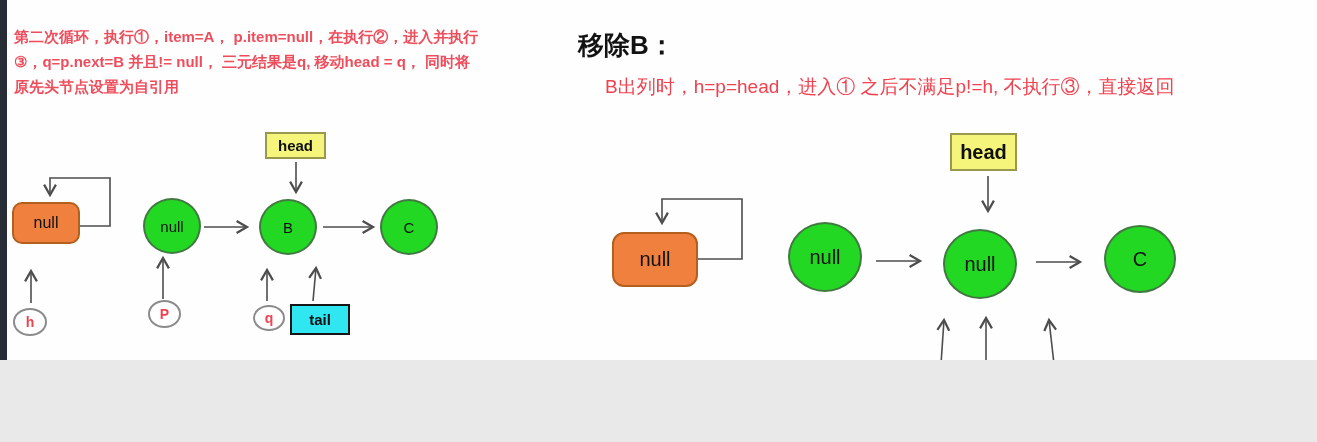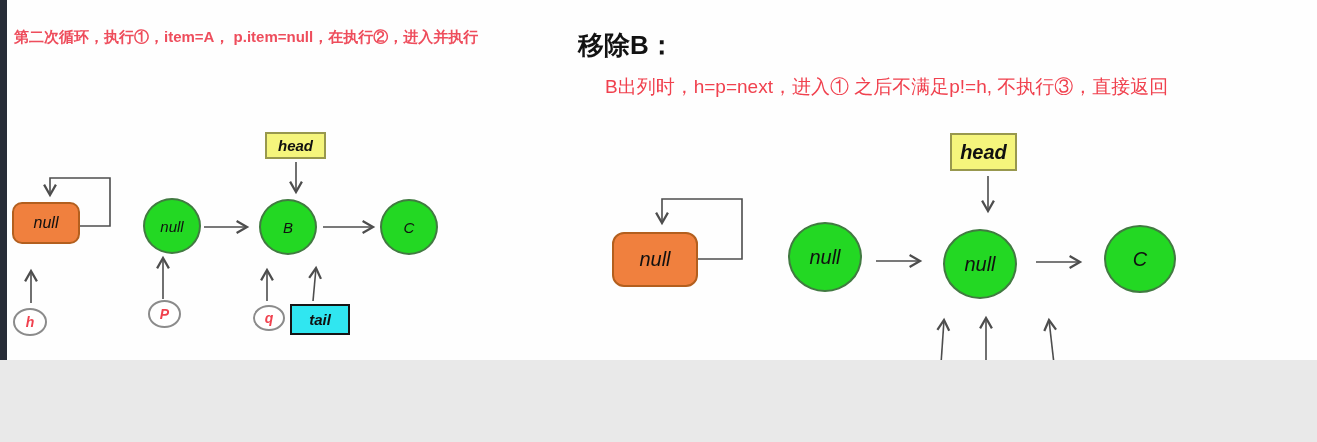--- a/index.html
+++ b/index.html
@@ -26,21 +26,21 @@
   .note-left{
     position:absolute;left:14px;top:24px;width:552px;
     color:var(--note-red);font-size:15px;line-height:25px;font-weight:600;
   }
   .title-right{
     position:absolute;left:578px;top:28px;color:#121212;font-size:26px;font-weight:600;
   }
   .note-right{
     position:absolute;left:605px;top:74px;color:var(--ptr-red);font-size:19px;font-weight:500;
   }
-  .abs{position:absolute;display:flex;align-items:center;justify-content:center;box-sizing:border-box;font-style:italic;}
+  .abs{position:absolute;display:flex;align-items:center;justify-content:center;box-sizing:border-box;}
   .node{
     background:var(--green);border:2px solid var(--green-border);border-radius:50%;
     color:#101010;
   }
   .sentinel{
     background:var(--orange);border:2px solid var(--orange-border);
     color:#101010;
   }
   .headbox{
     background:var(--yellow);border:2px solid var(--yellow-border);color:#101010;font-weight:600;
@@ -81,20 +81,22 @@
       <path d="M1036,262 L1080,262" marker-end="url(#arr)"></path>
       <path d="M941,364 L944,320" marker-end="url(#arr)"></path>
       <path d="M986,362 L986,318" marker-end="url(#arr)"></path>
       <path d="M1054,364 L1049,320" marker-end="url(#arr)"></path>
     </g>
   </svg>
 
   <div>
     <div class="note-left">
       <div>第二次循环，执行①，item=A， p.item=null，在执行②，进入并执行</div>
+      <div>③，q=p.next=B 并且!= null， 三元结果是q, 移动head = q， 同时将</div>
+      <div>原先头节点设置为自引用</div>
     </div>
 
     <div class="abs headbox" style="left:265px;top:132px;width:61px;height:27px;font-size:15px;">head</div>
 
     <div class="abs sentinel" style="left:12px;top:202px;width:68px;height:42px;border-radius:10px;font-size:16px;">null</div>
 
     <div class="abs node" style="left:143px;top:198px;width:58px;height:56px;font-size:15px;">null</div>
 
     <div class="abs node" style="left:259px;top:199px;width:58px;height:56px;font-size:15px;">B</div>
 
@@ -104,21 +106,21 @@
 
     <div class="abs ptr" style="left:148px;top:300px;width:33px;height:28px;font-size:14px;">P</div>
 
     <div class="abs ptr" style="left:253px;top:305px;width:32px;height:26px;font-size:14px;">q</div>
 
     <div class="abs tailbox" style="left:290px;top:304px;width:60px;height:31px;font-size:15px;">tail</div>
   </div>
 
   <div>
     <div class="title-right">移除B：</div>
-    <div class="note-right">B出列时，h=p=next，进入① 之后不满足p!=h, 不执行③，直接返回</div>
+    <div class="note-right">B出列时，h=p=head，进入① 之后不满足p!=h, 不执行③，直接返回</div>
 
     <div class="abs headbox" style="left:950px;top:133px;width:67px;height:38px;font-size:20px;">head</div>
 
     <div class="abs sentinel" style="left:612px;top:232px;width:86px;height:55px;border-radius:12px;font-size:20px;">null</div>
 
     <div class="abs node" style="left:788px;top:222px;width:74px;height:70px;font-size:20px;">null</div>
 
     <div class="abs node" style="left:943px;top:229px;width:74px;height:70px;font-size:20px;">null</div>
 
     <div class="abs node" style="left:1104px;top:225px;width:72px;height:68px;font-size:20px;">C</div>

